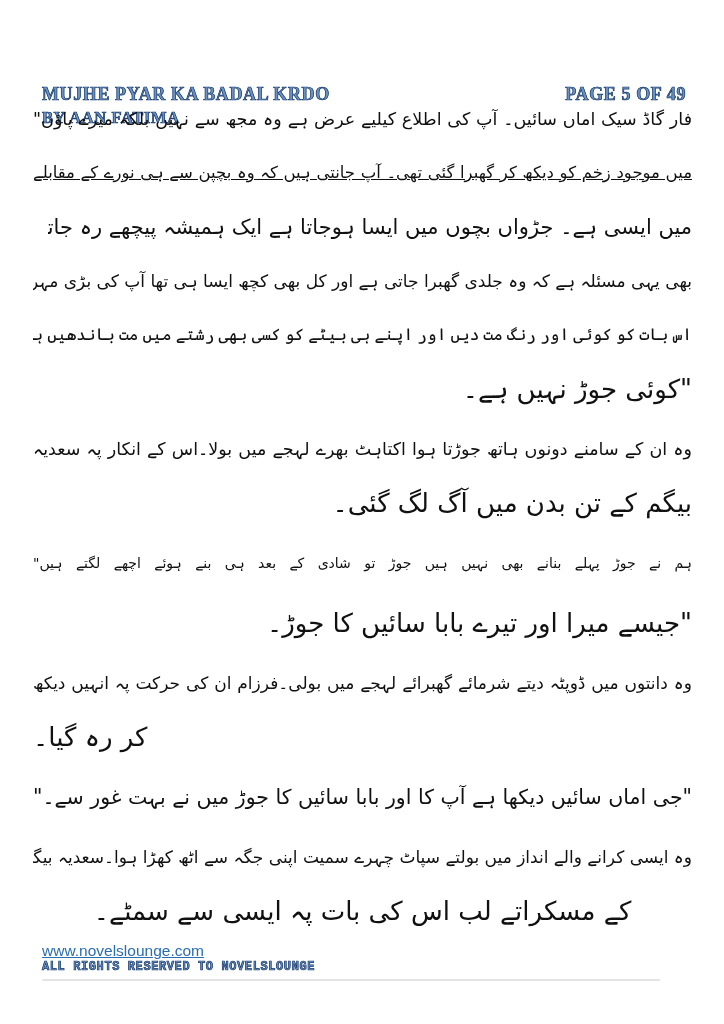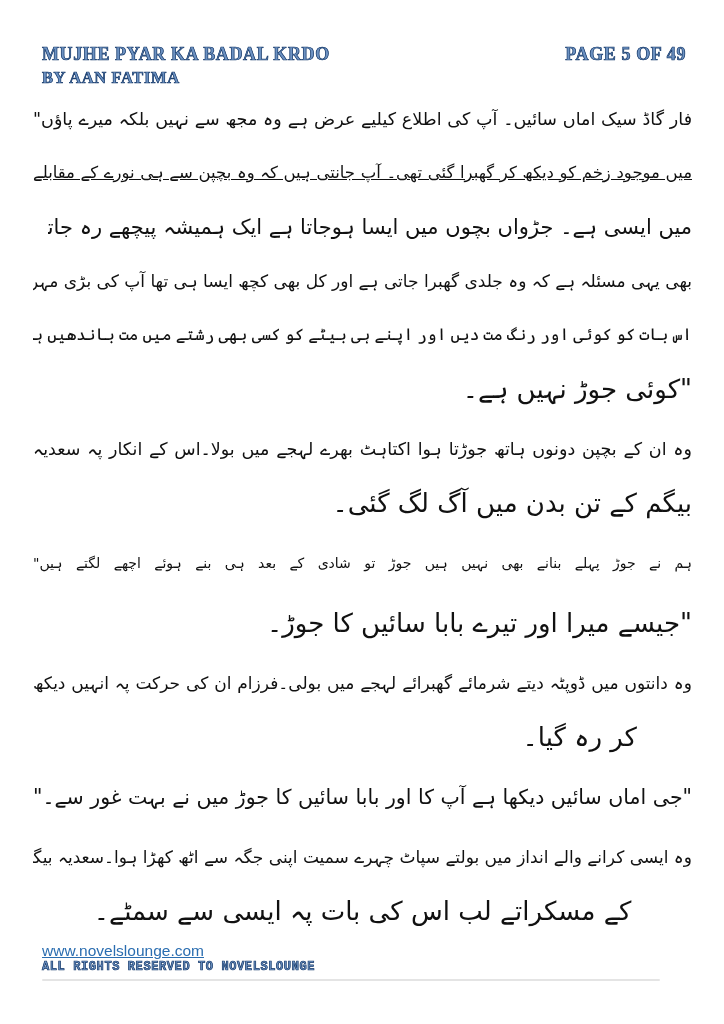--- a/index.html
+++ b/index.html
@@ -7,21 +7,21 @@
   .page {
     position:relative;
     width:724px; height:1024px;
     margin:0 auto;
     background:var(--page_bg, #ffffff);
     overflow:hidden;
     font-family:"Liberation Sans", sans-serif;
   }
   
   .page-header { position:absolute; top:44px; left:42px; right:38px; }
-  .header-row { display:flex; justify-content:space-between; align-items:center; }
+  .header-row { display:flex; justify-content:space-between; align-items:center;margin-top:40px; }
   .deco {
     font-family:"Liberation Serif", serif;
     font-weight:700;
     letter-spacing:0.6px;
     color:var(--header_fill, #6d92c2);
     -webkit-text-stroke:0.7px var(--header_outline, #1f4170);
     text-shadow:0 0 0.5px var(--header_outline, #1f4170);
   }
   .book-title   { font-size:18px; }
   .page-info    { font-size:18px; }
@@ -36,21 +36,21 @@
   }
   .urdu-line {
     height:54px; line-height:54px;
     white-space:nowrap;
     overflow:hidden;
     font-size:26px;
   }
   .urdu-line.para { margin-top:6px; }
   .align-justify      { text-align:justify; text-align-last:justify; }
   .align-right        { text-align:right; }
-  .align-right-indent { text-align:right; padding-left:0; padding-right:55px; }
+  .align-right-indent { text-align:left; padding-left:0; padding-right:55px; }
   .align-center       { text-align:center; }
   
   .page-footer { position:absolute; left:42px; right:38px; top:942px; }
   .site-link {
     display:inline-block;
     font-size:15.5px;
     color:var(--link_color, #2a6db0);
     text-decoration:underline;
     cursor:pointer;
     font-family:"Liberation Sans", sans-serif;
@@ -76,21 +76,21 @@
     <div class="deco author-line">BY AAN FATIMA</div>
   </header>
 
   <main class="story-text" lang="ur" dir="rtl">
       <div class="urdu-line align-justify" style="font-size: 17.5px;">فار گاڈ سیک اماں سائیں۔ آپ کی اطلاع کیلیے عرض ہے وہ مجھ سے نہیں بلکہ میرے پاؤں"</div>
       <div class="urdu-line align-justify" style="font-size: 16.5px; text-decoration: underline;">میں موجود زخم کو دیکھ کر گھبرا گئی تھی۔ آپ جانتی ہیں کہ وہ بچپن سے ہی نورے کے مقابلے</div>
       <div class="urdu-line align-justify" style="font-size: 21px; margin-left: 15px;">میں ایسی ہے۔ جڑواں بچوں میں ایسا ہوجاتا ہے ایک ہمیشہ پیچھے رہ جاتا ہے نورے کے ساتھ</div>
       <div class="urdu-line align-justify" style="font-size: 17px;">بھی یہی مسئلہ ہے کہ وہ جلدی گھبرا جاتی ہے اور کل بھی کچھ ایسا ہی تھا آپ کی بڑی مہربانی</div>
       <div class="urdu-line align-justify" style="font-size: 16.5px; font-family: Liberation Serif, serif;">اس بات کو کوئی اور رنگ مت دیں اور اپنے ہی بیٹے کو کسی بھی رشتے میں مت باندھیں ہمارا</div>
       <div class="urdu-line align-right" style="font-size: 26px;">"کوئی جوڑ نہیں ہے۔</div>
-      <div class="urdu-line align-justify para" style="font-size: 17.5px;">وہ ان کے بچپن دونوں ہاتھ جوڑتا ہوا اکتاہٹ بھرے لہجے میں بولا۔اس کے انکار پہ سعدیہ</div>
+      <div class="urdu-line align-justify para" style="font-size: 17.5px;">وہ ان کے سامنے دونوں ہاتھ جوڑتا ہوا اکتاہٹ بھرے لہجے میں بولا۔اس کے انکار پہ سعدیہ</div>
       <div class="urdu-line align-right" style="font-size: 26px;">بیگم کے تن بدن میں آگ لگ گئی۔</div>
       <div class="urdu-line align-justify para" style="font-size: 14px;">ہم نے جوڑ پہلے بنانے بھی نہیں ہیں جوڑ تو شادی کے بعد ہی بنے ہوئے اچھے لگتے ہیں"</div>
       <div class="urdu-line align-right para" style="font-size: 26px;">"جیسے میرا اور تیرے بابا سائیں کا جوڑ۔</div>
       <div class="urdu-line align-justify para" style="font-size: 17px;">وہ دانتوں میں ڈوپٹہ دیتے شرمائے گھبرائے لہجے میں بولی۔فرزام ان کی حرکت پہ انہیں دیکھ</div>
       <div class="urdu-line align-right-indent" style="font-size: 26px;">کر رہ گیا۔</div>
       <div class="urdu-line align-right para" style="font-size: 20.5px;">"جی اماں سائیں دیکھا ہے آپ کا اور بابا سائیں کا جوڑ میں نے بہت غور سے۔"</div>
       <div class="urdu-line align-justify para" style="font-size: 17px;">وہ ایسی کرانے والے انداز میں بولتے سپاٹ چہرے سمیت اپنی جگہ سے اٹھ کھڑا ہوا۔سعدیہ بیگم</div>
       <div class="urdu-line align-center" style="font-size: 26px;">کے مسکراتے لب اس کی بات پہ ایسی سے سمٹے۔</div>
     </main>
 

